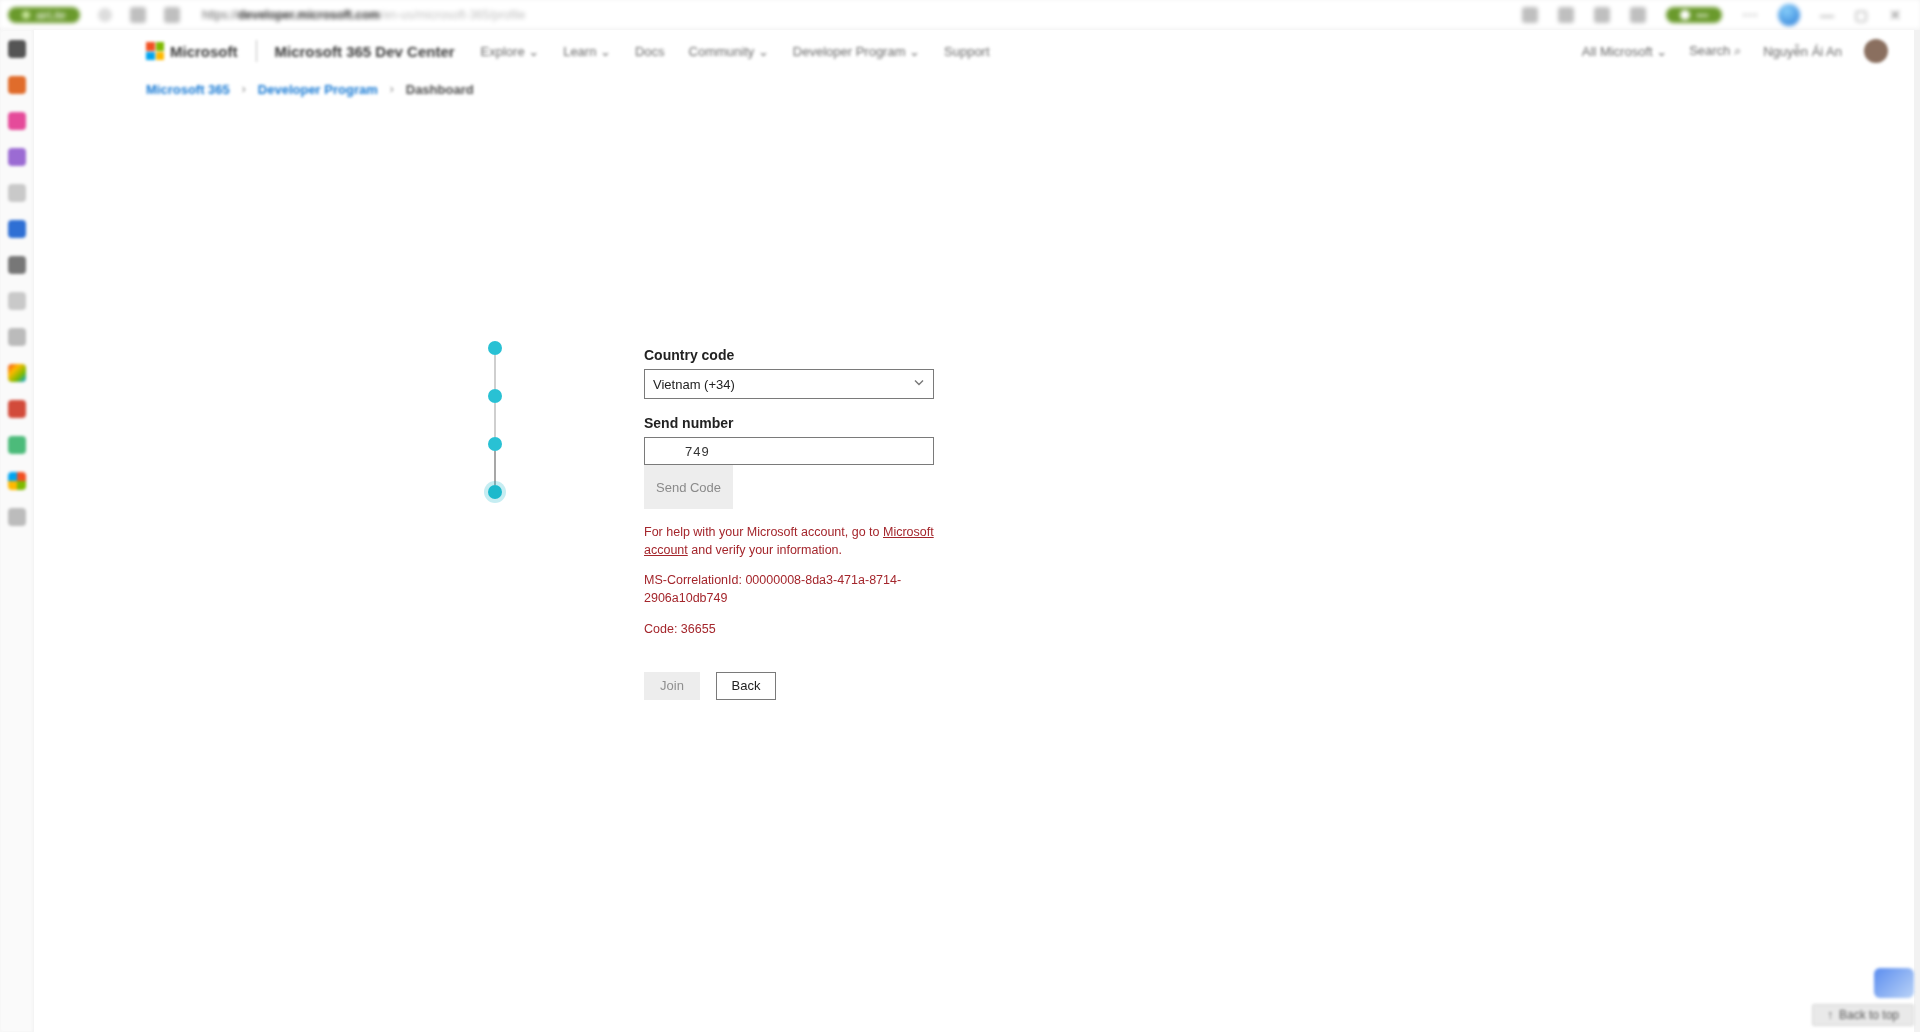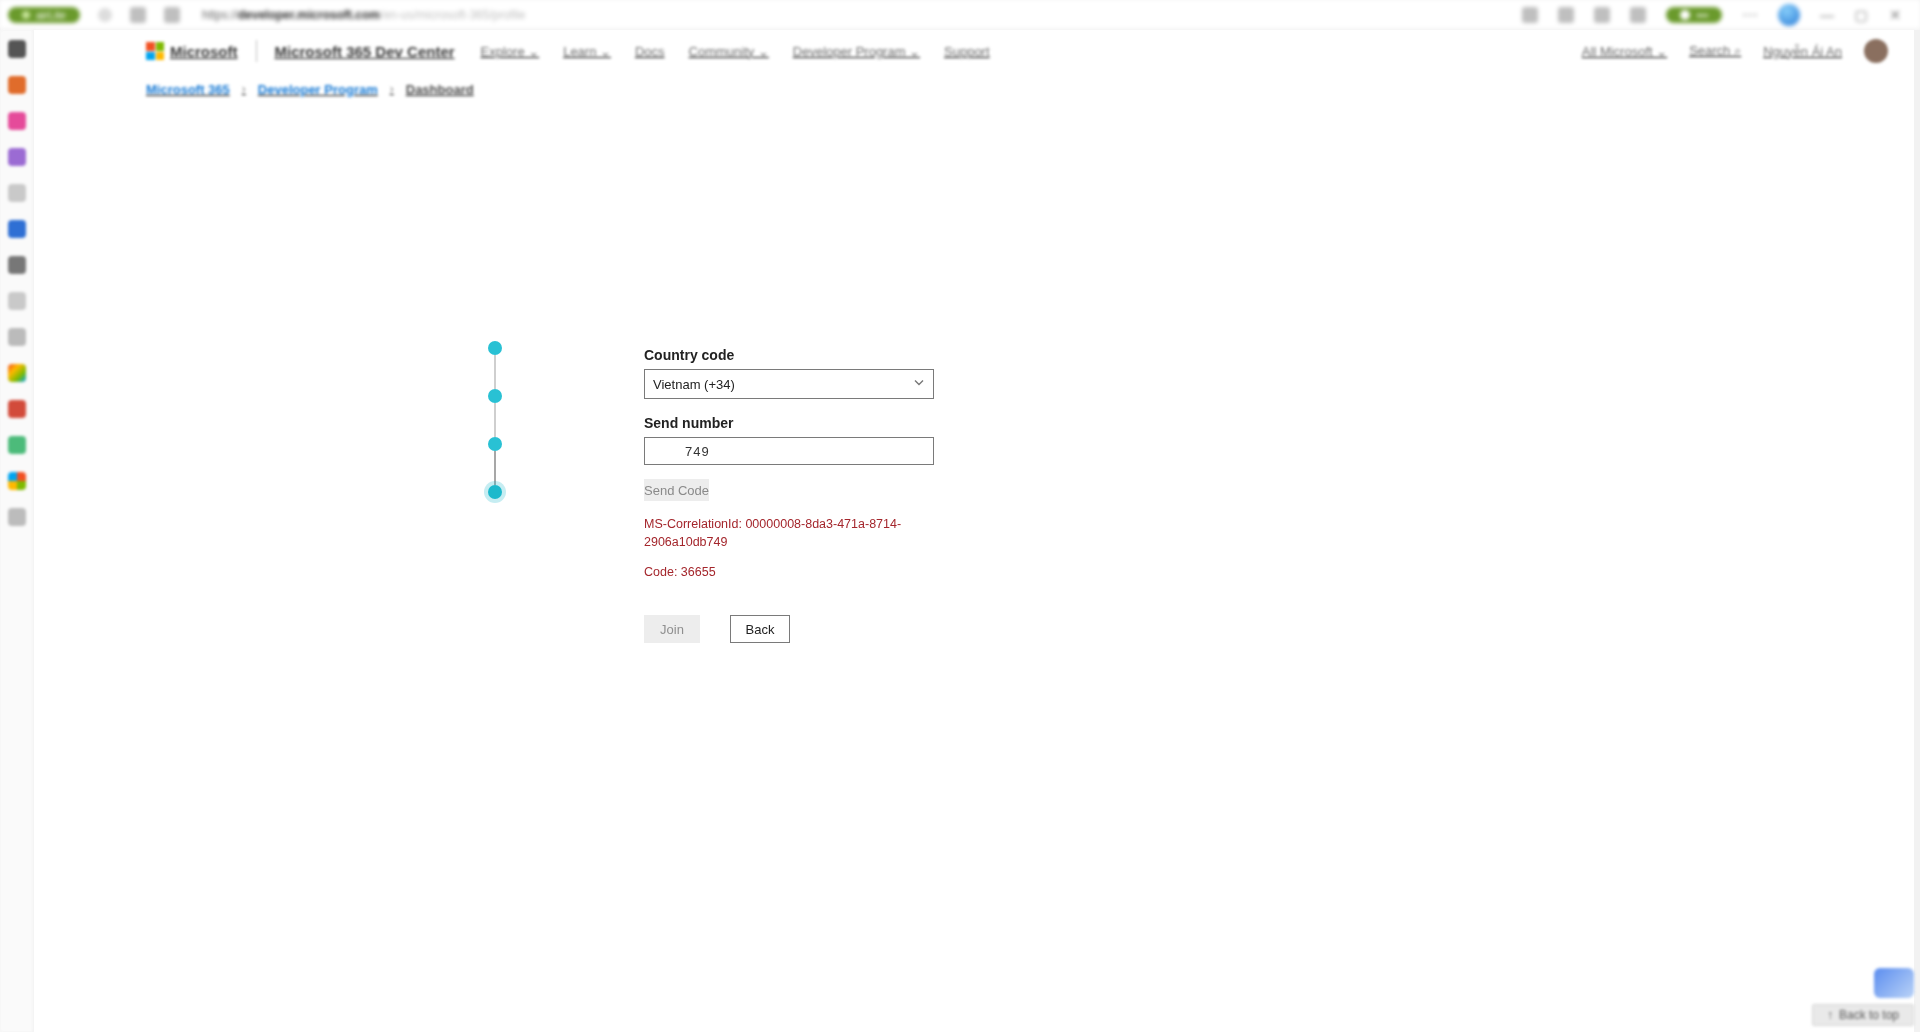--- a/index.html
+++ b/index.html
@@ -29,21 +29,21 @@
   
   .taskbar {
     position:absolute; left:0; top:30px; width:34px; height:1002px; background:#fafafa; border-right:1px solid #eee;
     filter: blur(1.8px);
     display:flex; flex-direction:column; align-items:center; gap:18px; padding-top:10px;
   }
   .tb-icon{width:18px;height:18px;border-radius:4px;}
 
   
   .page {
-    position:absolute; left:34px; top:30px; width:1886px; height:1002px; background:#ffffff;text-decoration:underline;
+    position:absolute; left:34px; top:30px; width:1886px; height:1002px; background:#ffffff;
   }
 
   
   .site-header {
     height:42px; display:flex; align-items:center; padding:0 8px 0 8px;
     filter: blur(1.8px);
   }
   .ms-logo{width:18px;height:18px;display:grid;grid-template-columns:1fr 1fr;grid-template-rows:1fr 1fr;gap:1px;margin-left:104px;}
   .ms-logo span:nth-child(1){background:#f25022;}
   .ms-logo span:nth-child(2){background:#7fba00;}
@@ -76,31 +76,31 @@
 
   
   .form-col{position:absolute; left:610px; top:317px; width:290px;}
   .field-label{font-size:14px; font-weight:600; color:#222; margin-bottom:6px;}
   .select-wrap{position:relative;height:30px;border:1px solid #7a7a7a;background:#fff;display:flex;align-items:center;padding:0 28px 0 8px;}
   .select-wrap span{font-size:13px;color:#222;}
   .chev{position:absolute;right:8px;top:50%;transform:translateY(-50%);}
   .chev svg{width:12px;height:12px;stroke:#777;fill:none;stroke-width:1.4;}
   .text-input{width:100%;height:28px;border:1px solid #7a7a7a;background:#fff;padding:0 8px;font-size:13px;color:#333; text-align:left; padding-left:40px; letter-spacing:1px;}
   .gap{height:16px;}
-  .send-btn{margin-top:14px;height:22px;padding:0 0;font-size:13px;color:#8a8a8a;background:#ededed;border:none;cursor:default;}
+  .send-btn{margin-top:0;height:44px;padding:0 12px;font-size:13px;color:#8a8a8a;background:#ededed;border:none;cursor:default;}
 
   
   .error-block{margin-top:14px;font-size:12.5px;color:#a4262c;line-height:1.45;}
   .error-block ul{margin:10px 0 10px 30px;}
   .error-block li{color:#a4262c;}
   .error-block a{color:#a4262c;text-decoration:underline;}
   .error-line{margin-top:12px;}
 
   
-  .actions{margin-top:34px;display:flex;gap:30px;}
+  .actions{margin-top:34px;display:flex;gap:16px;}
   .join-btn{height:28px;width:56px;background:#ededed;border:none;color:#8f8f8f;font-size:13px;}
   .back-btn{height:28px;width:60px;background:#fff;border:1px solid #7a7a7a;color:#222;font-size:13px;cursor:pointer;}
 
   
   .back-to-top{position:absolute;right:6px;bottom:6px;filter:blur(1.5px);background:#e9e9e9;border:1px solid #d4d4d4;border-radius:2px;padding:3px 14px;font-size:12px;color:#555;display:flex;align-items:center;gap:6px;}
   .recaptcha{position:absolute;right:6px;bottom:34px;filter:blur(1.8px);width:40px;height:30px;border-radius:6px;background:linear-gradient(135deg,#5b8def,#bad3f7);}
 
   
   .scroll-hint{position:absolute;right:0;top:0;width:6px;height:100%;background:#f2f2f2;}
 </style>
@@ -213,20 +213,23 @@
     </div>
 
     <div class="gap"></div>
 
     <div class="field-label">Send number</div>
     <input class="text-input" type="text" value="749" style="">
 
     <button class="send-btn" disabled="">Send Code</button>
 
     <div class="error-block">
+      <div>
+        <span>For help with your Microsoft account, go to </span><a href="#">Microsoft account</a><span> and verify your information.</span>
+      </div>
       <div class="error-line">MS-CorrelationId: 00000008-8da3-471a-8714-2906a10db749</div>
       <div class="error-line">Code: 36655</div>
     </div>
 
     <div class="actions">
       <button class="join-btn" disabled="">Join</button>
       <button class="back-btn">Back</button>
     </div>
   </div>
 

